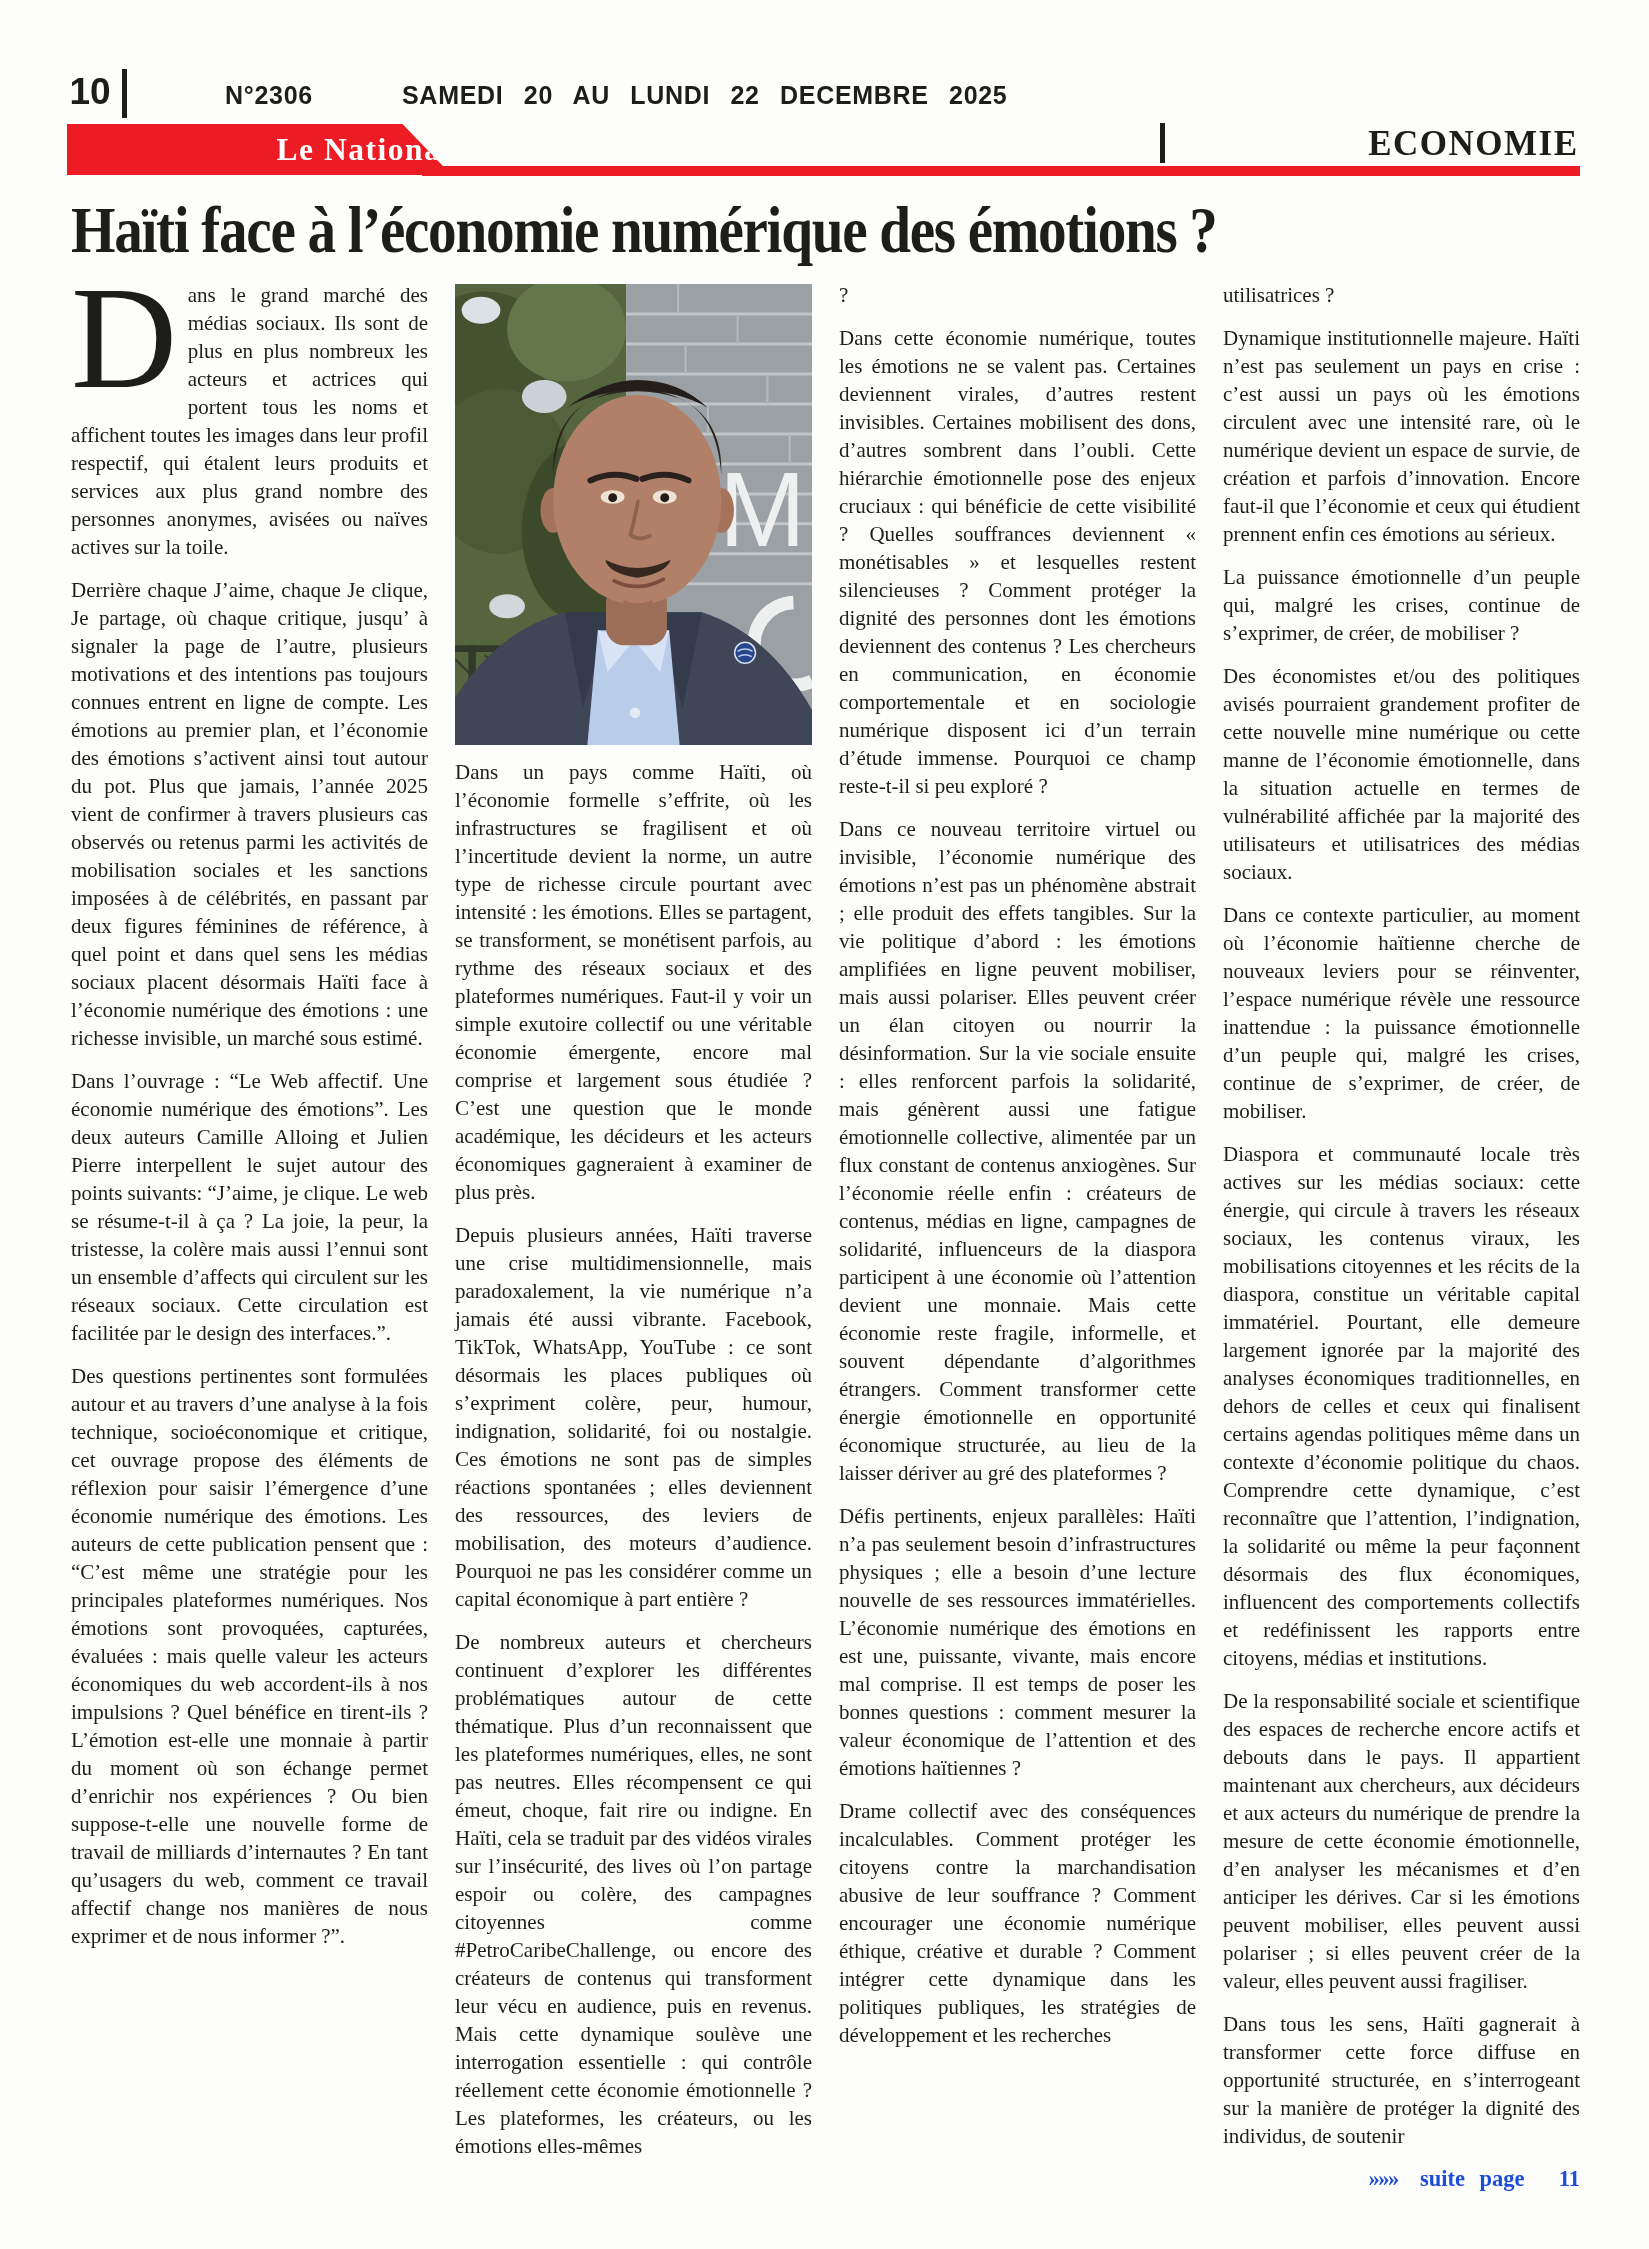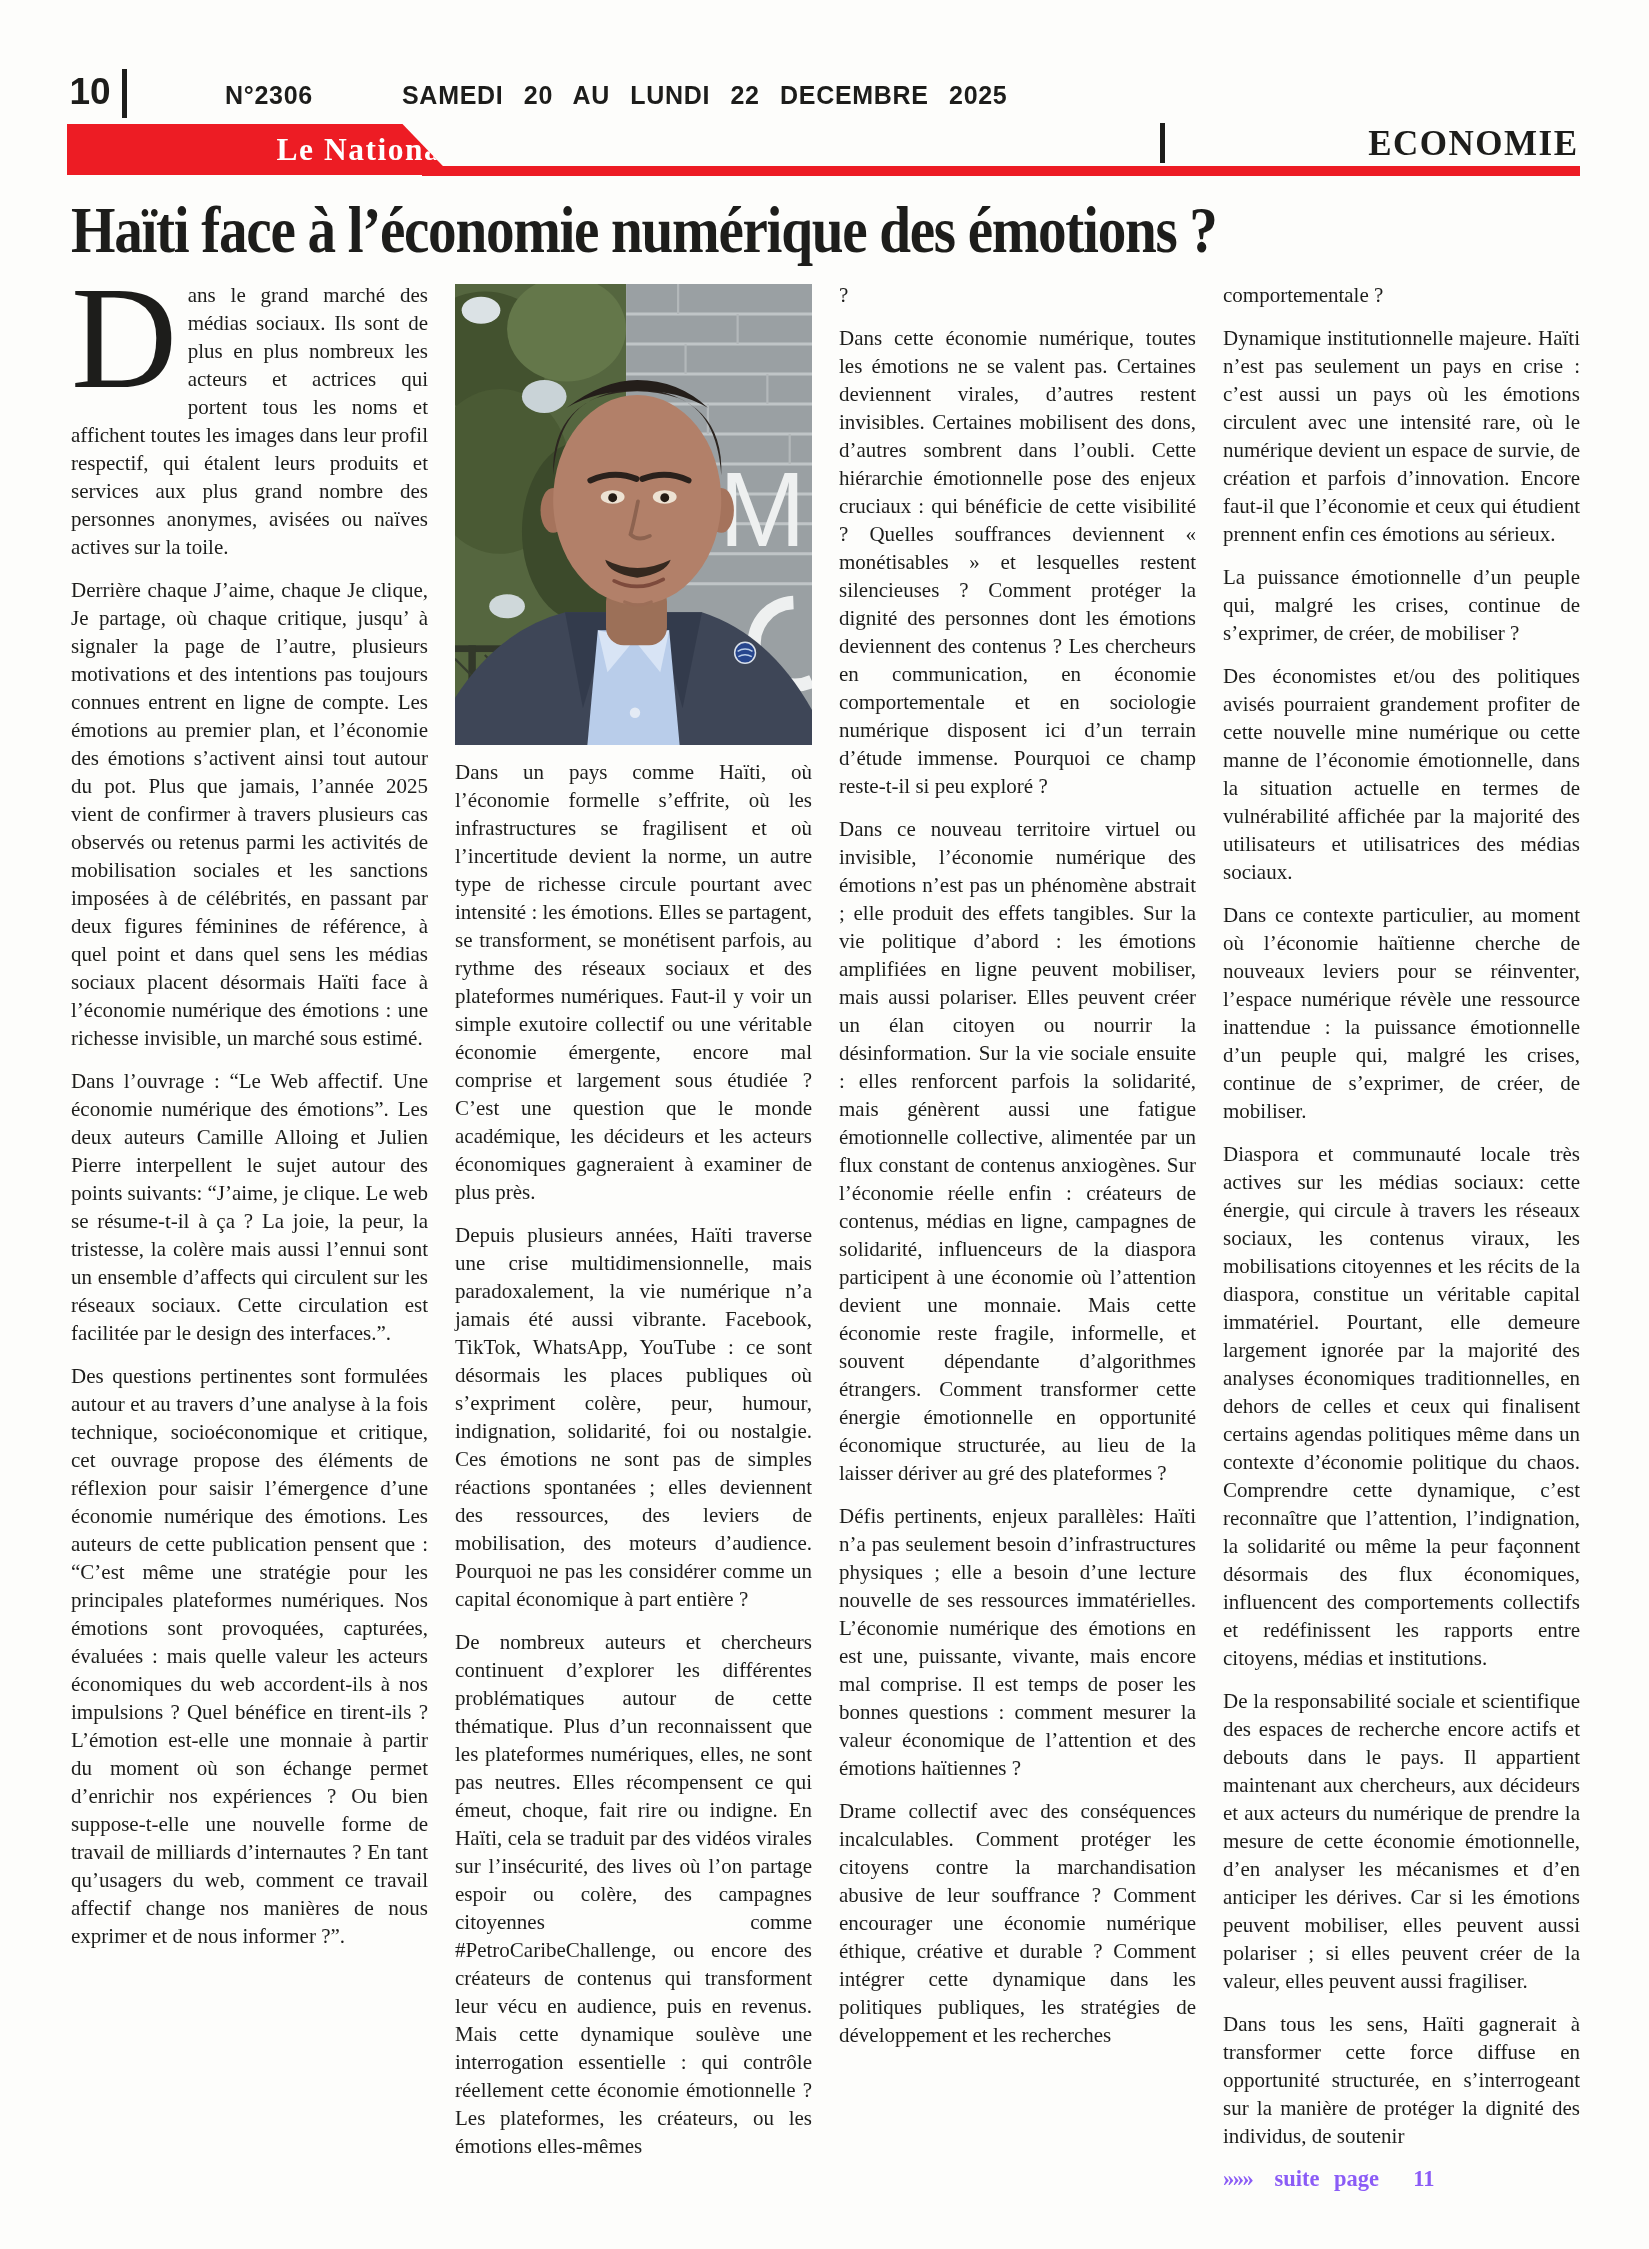--- a/index.html
+++ b/index.html
@@ -29,21 +29,21 @@
          transform:scaleX(.88);transform-origin:0 50%;height:79px;line-height:79px;}
 
   
   .cols{display:flex;gap:27px;margin-top:10.5px;}
   .col{flex:1 1 0;min-width:0;font-size:21px;line-height:28px;text-align:justify;}
   .col p{margin:0 0 15px;}
   .dropcap{float:left;font-size:147px;line-height:112px;padding:1.5px 10.5px 0 0;font-weight:400;}
 
   .photo{width:100%;height:461px;margin:3px 0 13.5px;display:block;}
 
-  .jump{color:#8b5cf6;text-align:left;font-weight:700;font-size:22.5px;word-spacing:9px;margin-top:3px;}
+  .jump{color:#1d4ed8;text-align:right;font-weight:700;font-size:22.5px;word-spacing:9px;margin-top:3px;}
   .jump .arrows{letter-spacing:-1.5px;margin-right:7.5px;}
   .jump .pg{margin-left:19.5px;}
 </style>
 </head>
 <body>
 
 <div class="sheet">
   <div class="page">
 
     <div class="mast">
@@ -162,21 +162,21 @@
 
       <div class="col">
         <p>?</p>
         <p>Dans cette économie numérique, toutes les émotions ne se valent pas. Certaines deviennent virales, d’autres restent invisibles. Certaines mobilisent des dons, d’autres sombrent dans l’oubli. Cette hiérarchie émotionnelle pose des enjeux cruciaux : qui bénéficie de cette visibilité ? Quelles souffrances deviennent « monétisables » et lesquelles restent silencieuses ? Comment protéger la dignité des personnes dont les émotions deviennent des contenus ? Les chercheurs en communication, en économie comportementale et en sociologie numérique disposent ici d’un terrain d’étude immense. Pourquoi ce champ reste-t-il si peu exploré ?</p>
         <p>Dans ce nouveau territoire virtuel ou invisible, l’économie numérique des émotions n’est pas un phénomène abstrait ; elle produit des effets tangibles. Sur la vie politique d’abord : les émotions amplifiées en ligne peuvent mobiliser, mais aussi polariser. Elles peuvent créer un élan citoyen ou nourrir la désinformation. Sur la vie sociale ensuite : elles renforcent parfois la solidarité, mais génèrent aussi une fatigue émotionnelle collective, alimentée par un flux constant de contenus anxiogènes. Sur l’économie réelle enfin : créateurs de contenus, médias en ligne, campagnes de solidarité, influenceurs de la diaspora participent à une économie où l’attention devient une monnaie. Mais cette économie reste fragile, informelle, et souvent dépendante d’algorithmes étrangers. Comment transformer cette énergie émotionnelle en opportunité économique structurée, au lieu de la laisser dériver au gré des plateformes ?</p>
         <p>Défis pertinents, enjeux parallèles: Haïti n’a pas seulement besoin d’infrastructures physiques ; elle a besoin d’une lecture nouvelle de ses ressources immatérielles. L’économie numérique des émotions en est une, puissante, vivante, mais encore mal comprise. Il est temps de poser les bonnes questions : comment mesurer la valeur économique de l’attention et des émotions haïtiennes ?</p>
         <p>Drame collectif avec des conséquences incalculables. Comment protéger les citoyens contre la marchandisation abusive de leur souffrance ? Comment encourager une économie numérique éthique, créative et durable ? Comment intégrer cette dynamique dans les politiques publiques, les stratégies de développement et les recherches</p>
       </div>
 
       <div class="col">
-        <p>comportementale ?</p>
+        <p>utilisatrices ?</p>
         <p>Dynamique institutionnelle majeure. Haïti n’est pas seulement un pays en crise : c’est aussi un pays où les émotions circulent avec une intensité rare, où le numérique devient un espace de survie, de création et parfois d’innovation. Encore faut-il que l’économie et ceux qui étudient prennent enfin ces émotions au sérieux.</p>
         <p>La puissance émotionnelle d’un peuple qui, malgré les crises, continue de s’exprimer, de créer, de mobiliser ?</p>
         <p>Des économistes et/ou des politiques avisés pourraient grandement profiter de cette nouvelle mine numérique ou cette manne de l’économie émotionnelle, dans la situation actuelle en termes de vulnérabilité affichée par la majorité des utilisateurs et utilisatrices des médias sociaux.</p>
         <p>Dans ce contexte particulier, au moment où l’économie haïtienne cherche de nouveaux leviers pour se réinventer, l’espace numérique révèle une ressource inattendue : la puissance émotionnelle d’un peuple qui, malgré les crises, continue de s’exprimer, de créer, de mobiliser.</p>
         <p>Diaspora et communauté locale très actives sur les médias sociaux: cette énergie, qui circule à travers les réseaux sociaux, les contenus viraux, les mobilisations citoyennes et les récits de la diaspora, constitue un véritable capital immatériel. Pourtant, elle demeure largement ignorée par la majorité des analyses économiques traditionnelles, en dehors de celles et ceux qui finalisent certains agendas politiques même dans un contexte d’économie politique du chaos. Comprendre cette dynamique, c’est reconnaître que l’attention, l’indignation, la solidarité ou même la peur façonnent désormais des flux économiques, influencent des comportements collectifs et redéfinissent les rapports entre citoyens, médias et institutions.</p>
         <p>De la responsabilité sociale et scientifique des espaces de recherche encore actifs et debouts dans le pays. Il appartient maintenant aux chercheurs, aux décideurs et aux acteurs du numérique de prendre la mesure de cette économie émotionnelle, d’en analyser les mécanismes et d’en anticiper les dérives. Car si les émotions peuvent mobiliser, elles peuvent aussi polariser ; si elles peuvent créer de la valeur, elles peuvent aussi fragiliser.</p>
         <p>Dans tous les sens, Haïti gagnerait à transformer cette force diffuse en opportunité structurée, en s’interrogeant sur la manière de protéger la dignité des individus, de soutenir</p>
         <p class="jump">
           <span class="arrows">»»»</span>
           <span>suite page</span>

